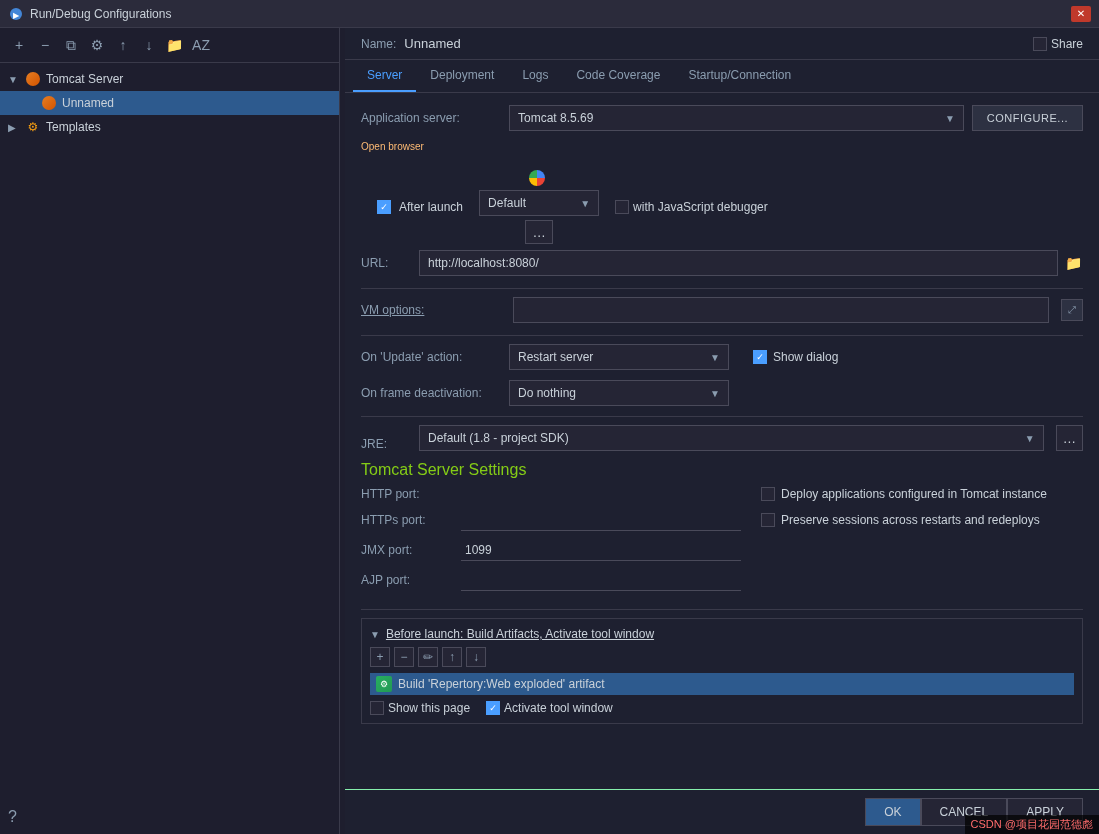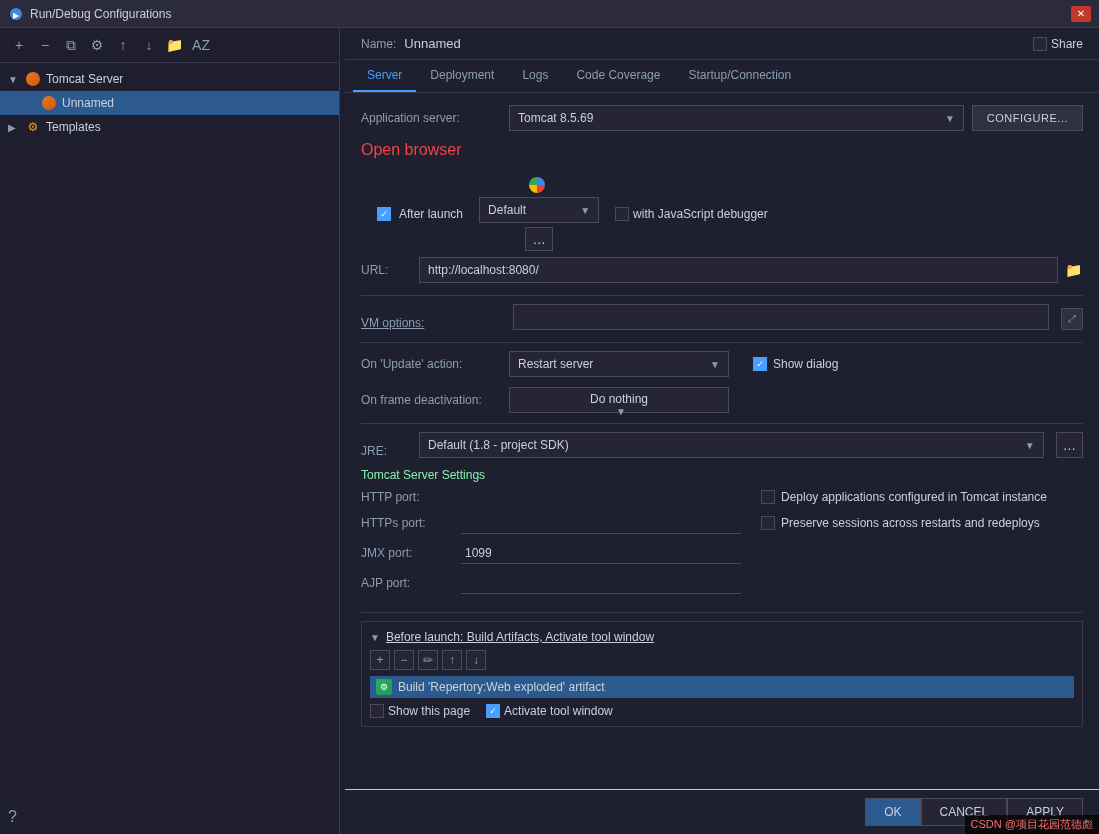--- a/index.html
+++ b/index.html
@@ -214,22 +214,22 @@
       border: 1px solid #4a4a5a;
       color: #c9d1d9;
       padding: 4px 14px;
       font-size: 11px;
       cursor: pointer;
       height: 26px;
       text-transform: uppercase;
       letter-spacing: 0.5px;
     }
     .section-label {
-      color: #ef4444;
-      font-size: 16px;
+      color: #fdba74;
+      font-size: 10px;
       margin-bottom: 8px;
     }
     .open-browser-section {
       margin-bottom: 12px;
     }
     .open-browser-row {
       display: flex;
       align-items: center;
       gap: 8px;
       margin-bottom: 6px;
@@ -241,21 +241,21 @@
       gap: 8px;
       margin-bottom: 12px;
     }
     .url-label {
       color: #8b9db0;
       font-size: 12px;
       min-width: 50px;
     }
     .vm-row {
       display: flex;
-      align-items: flex-end;
+      align-items: center;
       gap: 12px;
       margin-bottom: 12px;
     }
     .vm-input {
       flex: 1;
       background: #252535;
       border: 1px solid #4a4a5a;
       color: #c9d1d9;
       padding: 4px 8px;
       font-size: 12px;
@@ -276,22 +276,22 @@
     }
     .separator-line {
       border: none;
       border-top: 1px solid #3a3a4a;
       margin: 8px 0;
     }
     .settings-section {
       margin-bottom: 10px;
     }
     .settings-title {
-      color: #86efac;
-      font-size: 12px;
+      color: #84cc16;
+      font-size: 16px;
       margin-bottom: 8px;
     }
     .port-row {
       display: flex;
       align-items: center;
       margin-bottom: 8px;
     }
     .port-label {
       color: #8b9db0;
       font-size: 12px;
@@ -644,21 +644,21 @@
           <span class="dropdown-arrow">▼</span>
         </div>
         <div style="display:flex;align-items:center;gap:6px;margin-left:16px;">
           <div class="checkbox-custom checked"></div>
           <span>Show dialog</span>
         </div>
       </div>
 
       <div class="form-row">
         <span class="form-label">On frame deactivation:</span>
-        <div class="dropdown" style="width:220px;flex-direction:column;">
+        <div class="dropdown" style="width:220px;">
           <span class="dropdown-text">Do nothing</span>
           <span class="dropdown-arrow">▼</span>
         </div>
       </div>
 
       <hr class="separator-line">
 
       <div class="jre-row">
         <span class="jre-label">JRE:</span>
         <div class="jre-dropdown">

